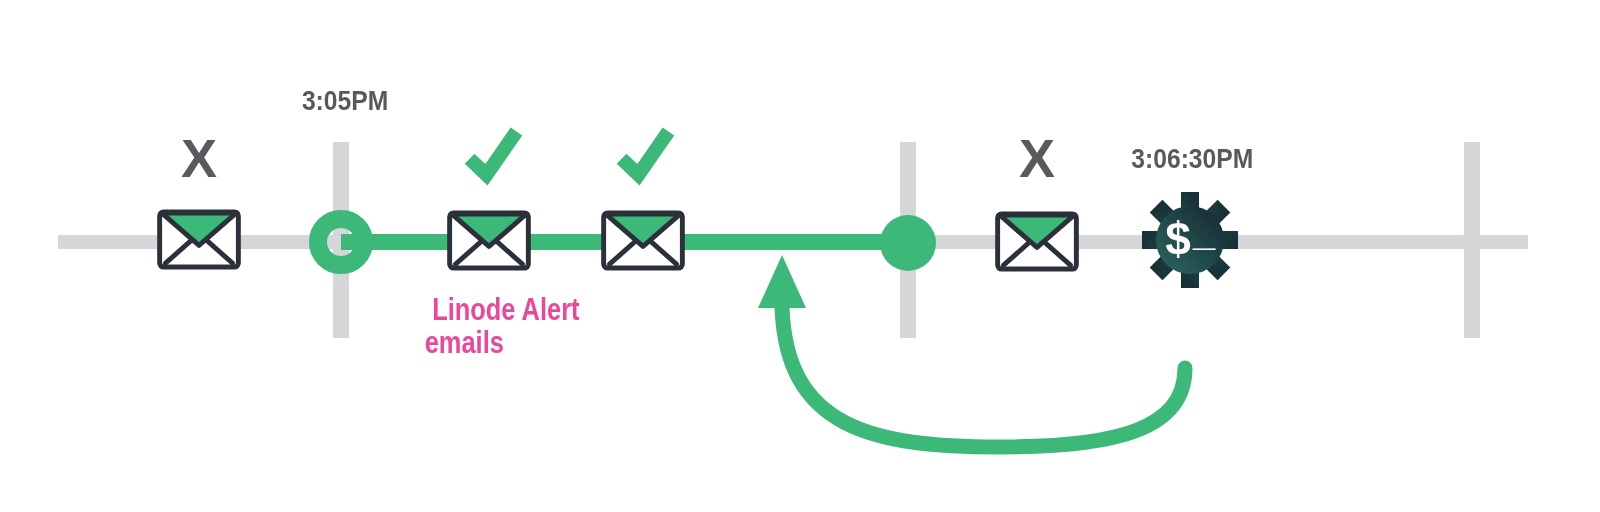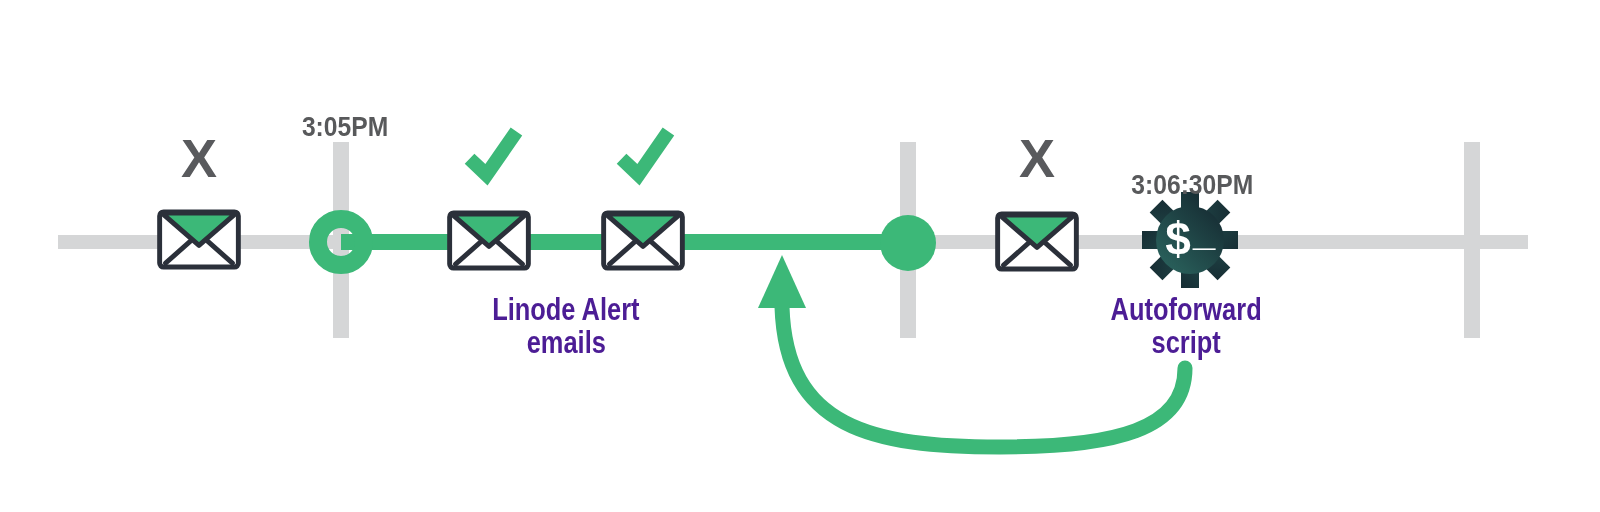--- a/index.html
+++ b/index.html
@@ -26,28 +26,28 @@
   .check{position:absolute;width:60px;height:64px;top:123px;}
   .check-1{left:463px;}
   .check-2{left:615px;}
   .xmark{position:absolute;width:80px;top:134px;text-align:center;
     font-size:54px;font-weight:bold;line-height:48px;color:#595A5D;}
   .x-1{left:159px;}
   .x-2{left:997px;}
   .gear{position:absolute;left:1142px;top:192px;width:96px;height:96px;}
   
   .time-label{position:absolute;top:85px;width:220px;text-align:center;
-    font-size:28px;font-weight:bold;color:#58595B;white-space:nowrap;margin-top:26px;}
+    font-size:28px;font-weight:bold;color:#58595B;white-space:nowrap;}
   .time-label .condensed{display:inline-block;transform:scaleX(0.88);transform-origin:50% 50%;}
   .t-305{left:235px;}
   .t-306{left:795px;}
   .t-307{left:1363px;}
   .t-30630{left:1082px;top:143px;}
-  .caption{position:absolute;top:293px;width:300px;text-align:center;
-    font-size:31px;font-weight:bold;color:#4c1d95;line-height:33px;}
+  .caption{position:absolute;top:293px;width:300px;
+    font-size:31px;font-weight:bold;color:#ec4899;line-height:33px;}
   .caption .condensed{display:inline-block;transform:scaleX(0.82);transform-origin:50% 50%;white-space:nowrap;}
   .cap-alert{left:416px;}
   .cap-script{left:1036px;}
   .arrow-overlay{position:absolute;left:0;top:0;width:1600px;height:512px;pointer-events:none;}
 </style>
 </head>
 <body>
 
 <div class="canvas">
 
@@ -123,18 +123,14 @@
     <span class="condensed">3:05PM</span>
   </div>
   <div class="time-label t-30630">
     <span class="condensed">3:06:30PM</span>
   </div>
 
   <div class="caption cap-alert">
     <span class="condensed">Linode Alert</span><br>
     <span class="condensed">emails</span>
   </div>
-  <div class="caption cap-script">
-    <span class="condensed">Autoforward</span><br>
-    <span class="condensed">script</span>
-  </div>
 
 </div>
 
 </body></html>

